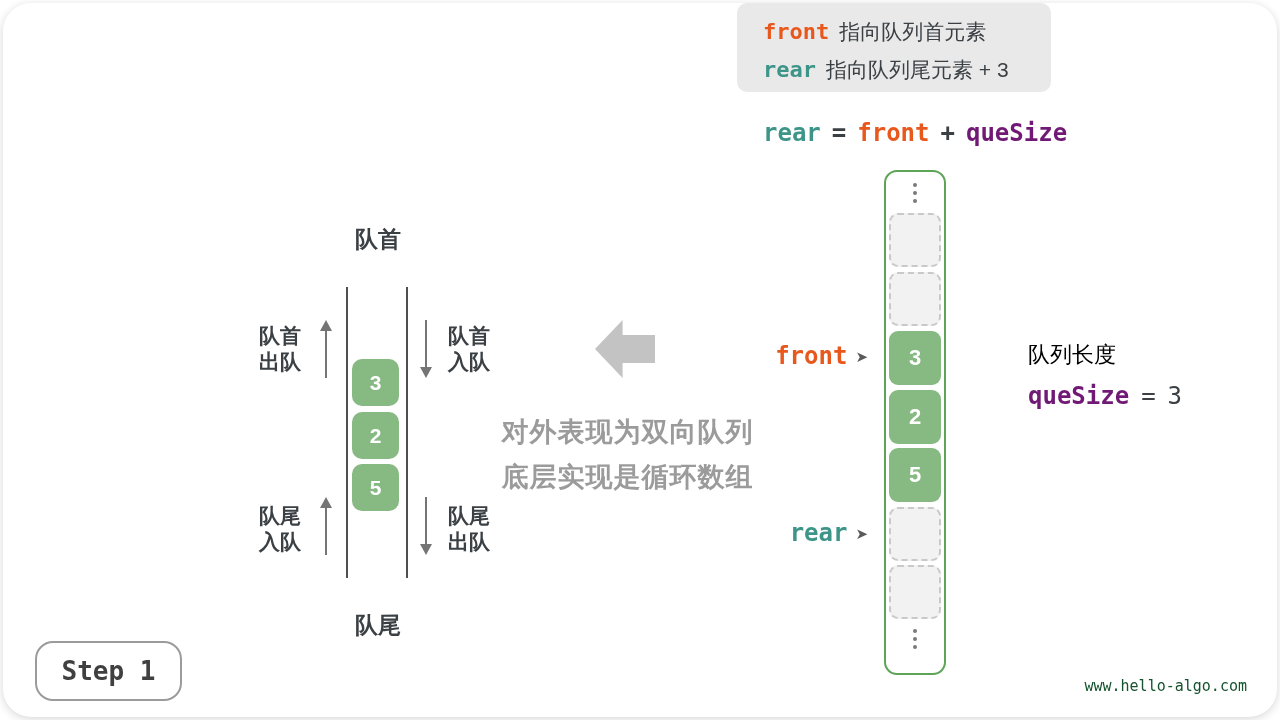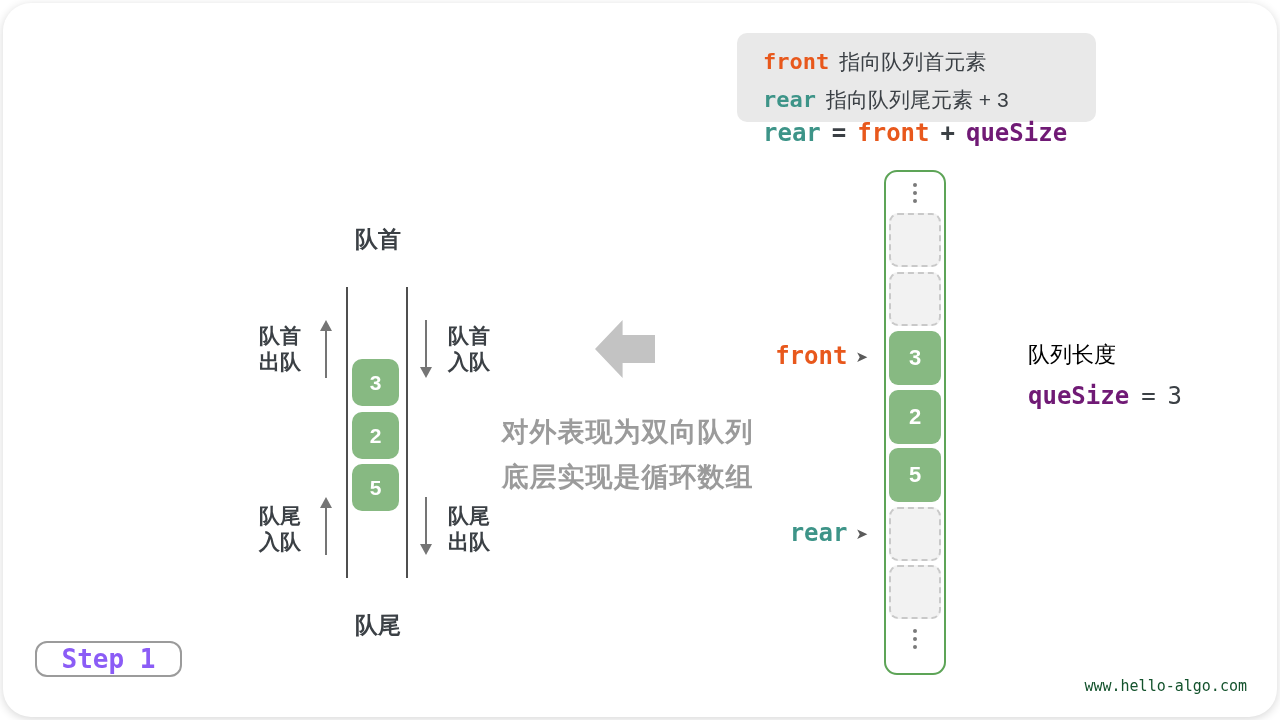--- a/index.html
+++ b/index.html
@@ -4,21 +4,21 @@
 <style>
   * { margin:0; padding:0; box-sizing:border-box; }
   html,body { width:1280px; height:720px; background:#ffffff; overflow:hidden;
               font-family:"Liberation Sans","DejaVu Sans",sans-serif; }
   .canvas-bg { position:absolute; left:3px; top:3px; width:1274px; height:714px;
                background:#ffffff; border-radius:28px;
                box-shadow:0 2px 10px rgba(0,0,0,0.16); }
   .layer { position:absolute; left:0; top:0; width:1280px; height:720px; }
 
   
-  .note-box { position:absolute; left:737px; top:33px; width:359px; height:89px;
+  .note-box { position:absolute; left:737px; top:3px; width:314px; height:89px;
               background:#e9e9e9; border-radius:10px; padding:10px 0 0 26px; }
   .note-line { height:38px; line-height:38px; font-size:21px; color:#3b4045;
                white-space:nowrap; }
   .note-line .kw { font-family:"DejaVu Sans Mono","Liberation Mono",monospace;
                    font-weight:bold; font-size:22px; margin-right:10px; }
   .kw-orange { color:#e8581c; }
   .kw-teal   { color:#3d9488; }
   .kw-blue   { color:#701a75; }
 
   
@@ -75,25 +75,25 @@
   .pointer .parrow { font-size:15px; color:#5a5a5a; line-height:1; }
 
   
   .qinfo { position:absolute; left:1028px; top:340px; }
   .qinfo .l1 { font-size:22px; color:#000000; }
   .qinfo .l2 { margin-top:12px; font-family:"DejaVu Sans Mono","Liberation Mono",monospace;
                font-size:24px; color:#3b4045; display:flex; gap:12px; }
   .qinfo .l2 .var { font-weight:bold; }
 
   
-  .step-badge { position:absolute; left:35px; top:641px; width:147px; height:36px;
-                border:2px solid #9b9b9b; border-radius:12px; background:#ffffff;
+  .step-badge { position:absolute; left:35px; top:641px; width:147px; height:60px;
+                border:2px solid #9b9b9b; border-radius:18px; background:#ffffff;
                 display:flex; align-items:center; justify-content:center;
                 font-family:"DejaVu Sans Mono","Liberation Mono",monospace;
-                font-weight:bold; font-size:26px; color:#8b5cf6; }
+                font-weight:bold; font-size:26px; color:#404040; }
 
   
   .watermark { position:absolute; right:33px; top:677px;
                font-family:"DejaVu Sans Mono","Liberation Mono",monospace;
                font-size:15px; color:#14532d; }
 </style>
 </head>
 <body>
 
 <div class="canvas-bg"></div>

